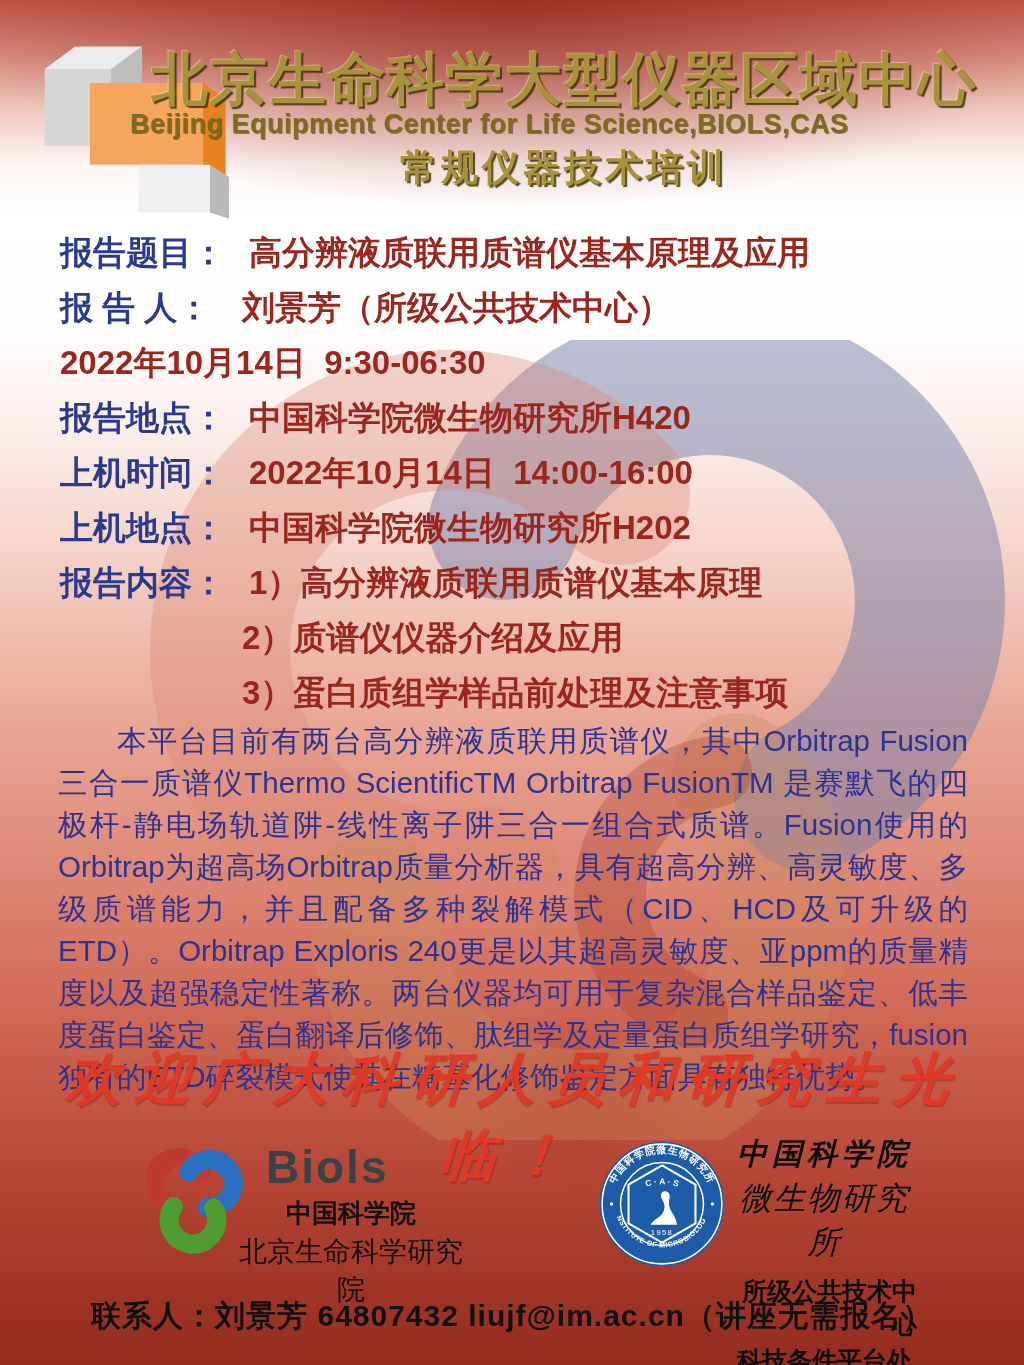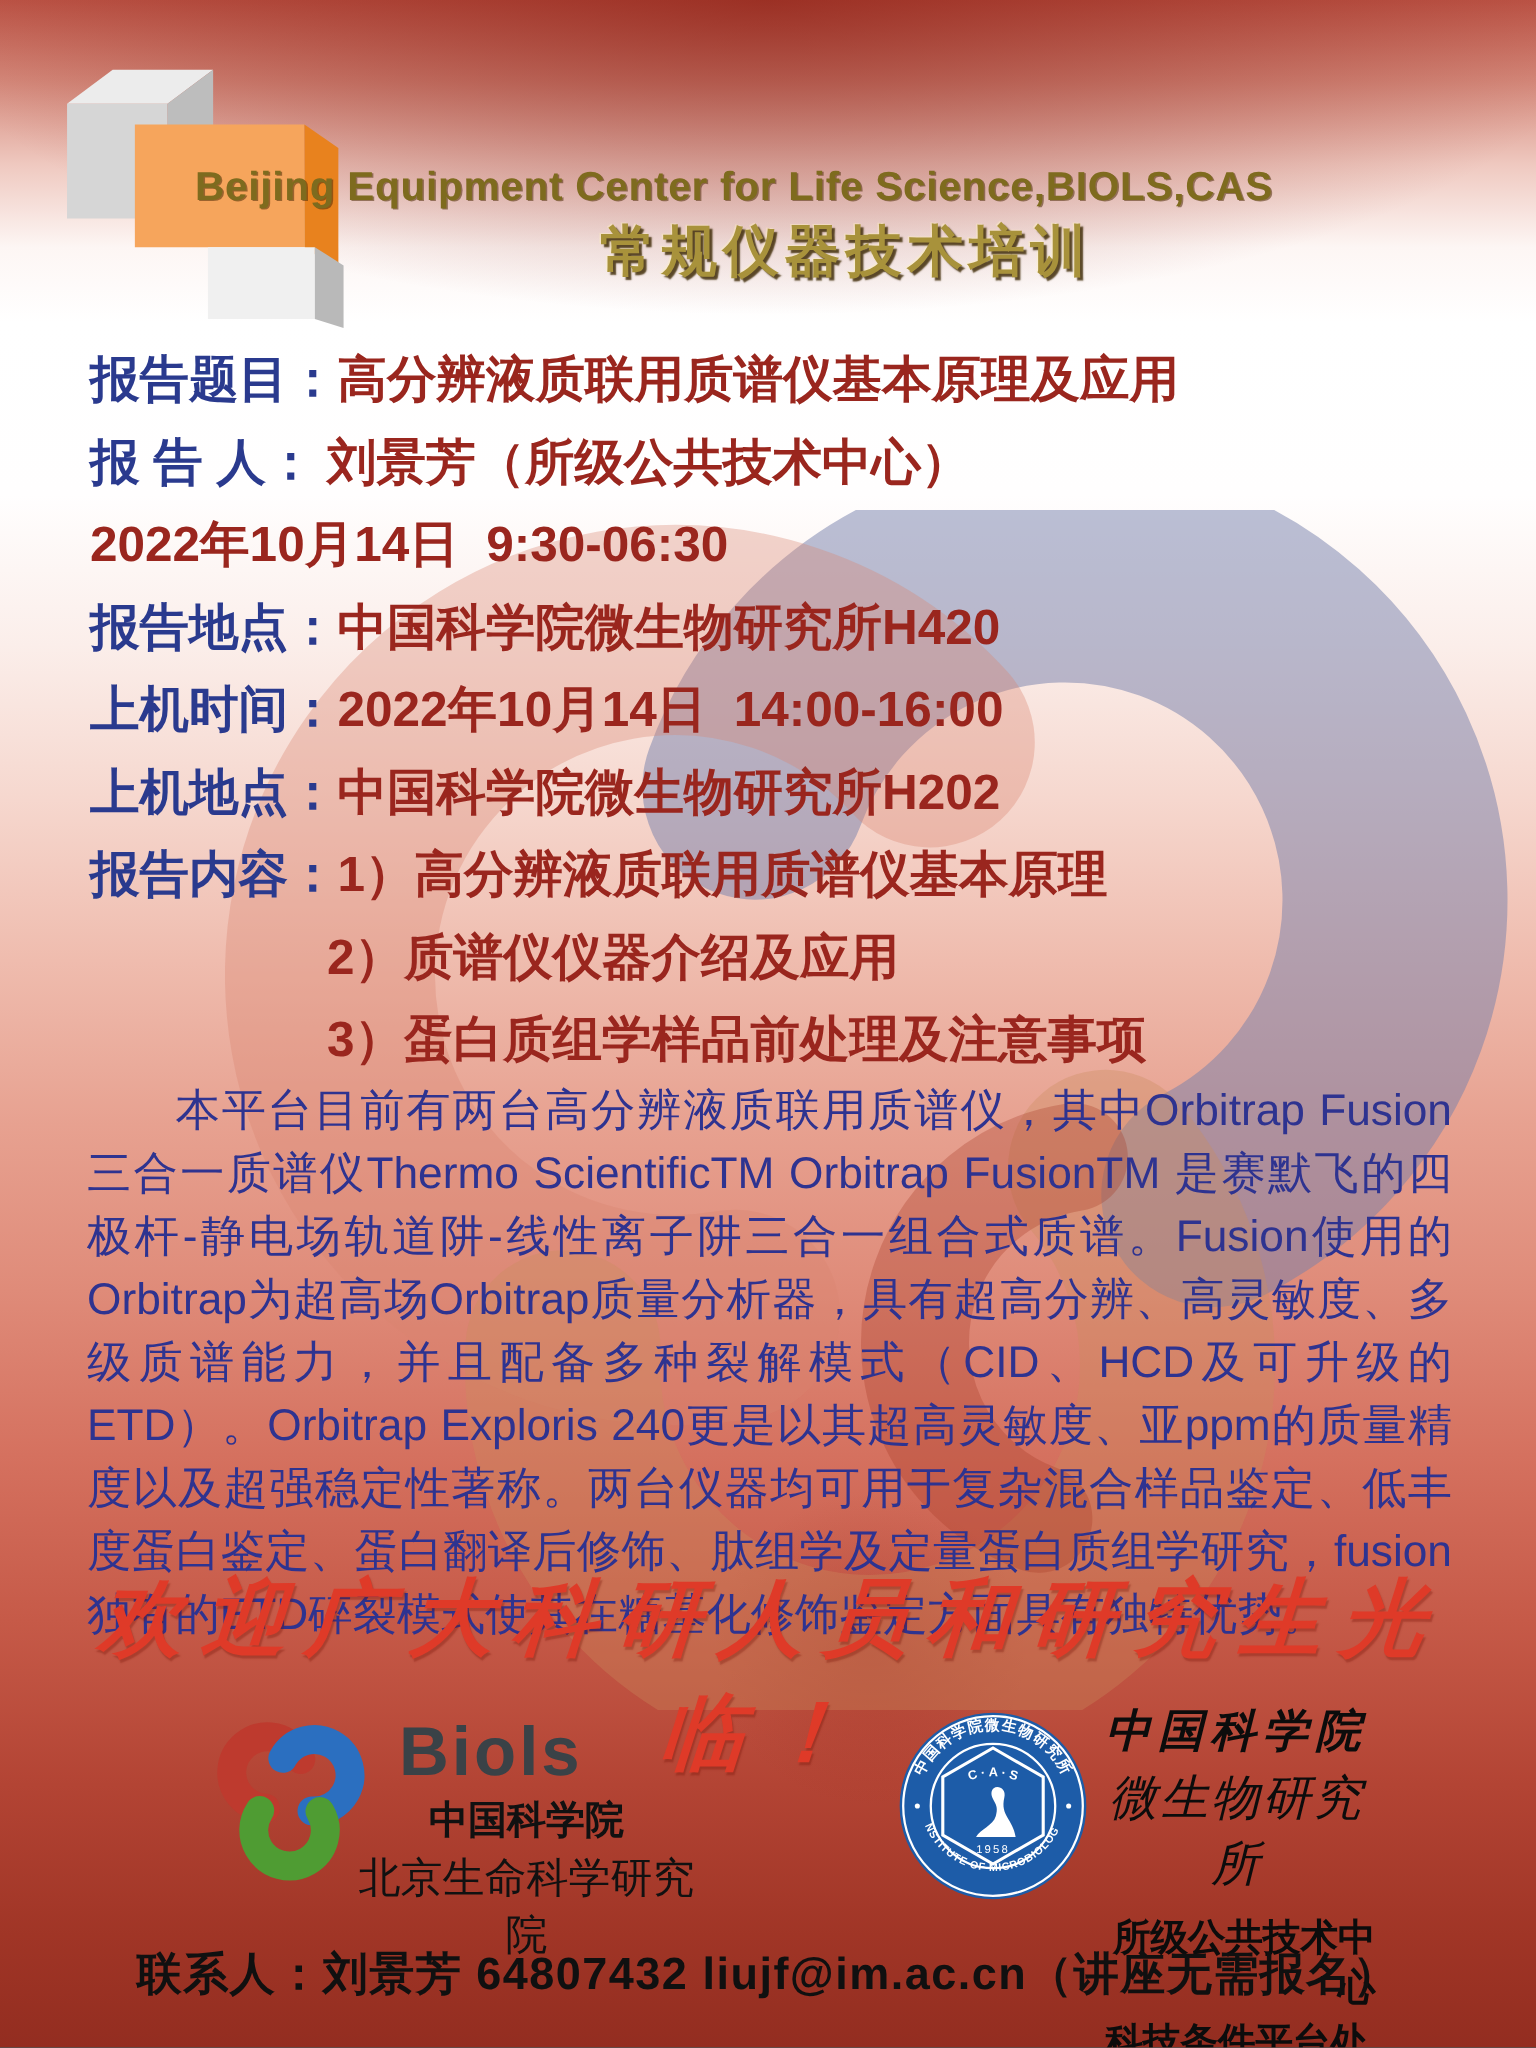--- a/index.html
+++ b/index.html
@@ -19,21 +19,21 @@
   .title-cn{position:absolute;top:42px;left:130px;right:26px;text-align:center;
     font-size:57px;font-weight:bold;color:#a8923b;letter-spacing:2px;
     text-shadow:2px 2px 1px rgba(62,42,6,.85), -1px -1px 0 rgba(255,242,190,.4);}
   .title-en{position:absolute;top:109px;left:130px;right:26px;text-align:left;
     font-size:27px;font-weight:bold;color:#7e6b1e;letter-spacing:0.5px;
     text-shadow:1px 1px 0 rgba(80,45,10,.55);}
   .title-sub{position:absolute;top:143px;left:130px;right:26px;text-align:center;
     font-size:37px;font-weight:bold;color:#a8923b;letter-spacing:4px;
     text-shadow:2px 2px 1px rgba(62,42,6,.85), -1px -1px 0 rgba(255,242,190,.4);}
   .fields{position:absolute;top:226px;left:60px;right:26px;}
-  .frow{display:flex;align-items:center;height:55px;}
+  .frow{display:flex;align-items:center;height:55px;gap:24px;}
   .flab{flex:0 0 158px;font-size:33px;font-weight:bold;color:#2a3a8e;white-space:pre;}
   .fval{font-size:33px;font-weight:bold;color:#9a261e;white-space:pre;}
   .para{position:absolute;top:720px;left:58px;right:56px;margin:0;
     font-size:29.5px;line-height:42px;color:#2e3390;text-align:justify;text-indent:2em;}
   .welcome{position:absolute;top:1042px;left:0;right:0;text-align:center;
     font-family:"DejaVu Serif","Liberation Serif",serif;font-style:italic;font-weight:bold;
     font-size:56px;color:#df3a28;letter-spacing:13px;transform:skewX(-4deg);
     text-shadow:1px 2px 1px rgba(120,20,10,.35);}
   .knot{position:absolute;left:138px;top:1138px;}
   .biols-word{position:absolute;left:266px;top:1140px;font-size:46px;font-weight:600;
@@ -65,20 +65,21 @@
   <svg class="cube" width="200" height="185" viewBox="0 0 230 212">
     <polygon points="10,40 45,14 122,14 87,40" fill="#ececec"></polygon>
     <polygon points="10,40 87,40 87,128 10,128" fill="#d6d6d6"></polygon>
     <polygon points="87,40 122,14 122,60 87,70" fill="#bdbdbd"></polygon>
     <polygon points="62,56 192,56 192,150 62,150" fill="#f6a55c"></polygon>
     <polygon points="192,56 218,74 218,168 192,150" fill="#e8821e"></polygon>
     <polygon points="118,150 200,150 200,205 118,205" fill="#f0f0f0"></polygon>
     <polygon points="200,150 222,164 222,212 200,205" fill="#b9b9b9"></polygon>
   </svg>
 
+  <div class="title-cn">北京生命科学大型仪器区域中心</div>
   <div class="title-en">Beijing Equipment Center for Life Science,BIOLS,CAS</div>
   <div class="title-sub">常规仪器技术培训</div>
 
   <div class="fields">
     <div class="frow">
       <span class="flab">报告题目：</span>
       <span class="fval">高分辨液质联用质谱仪基本原理及应用</span>
     </div>
     <div class="frow">
       <span class="flab">报 告 人：</span>

